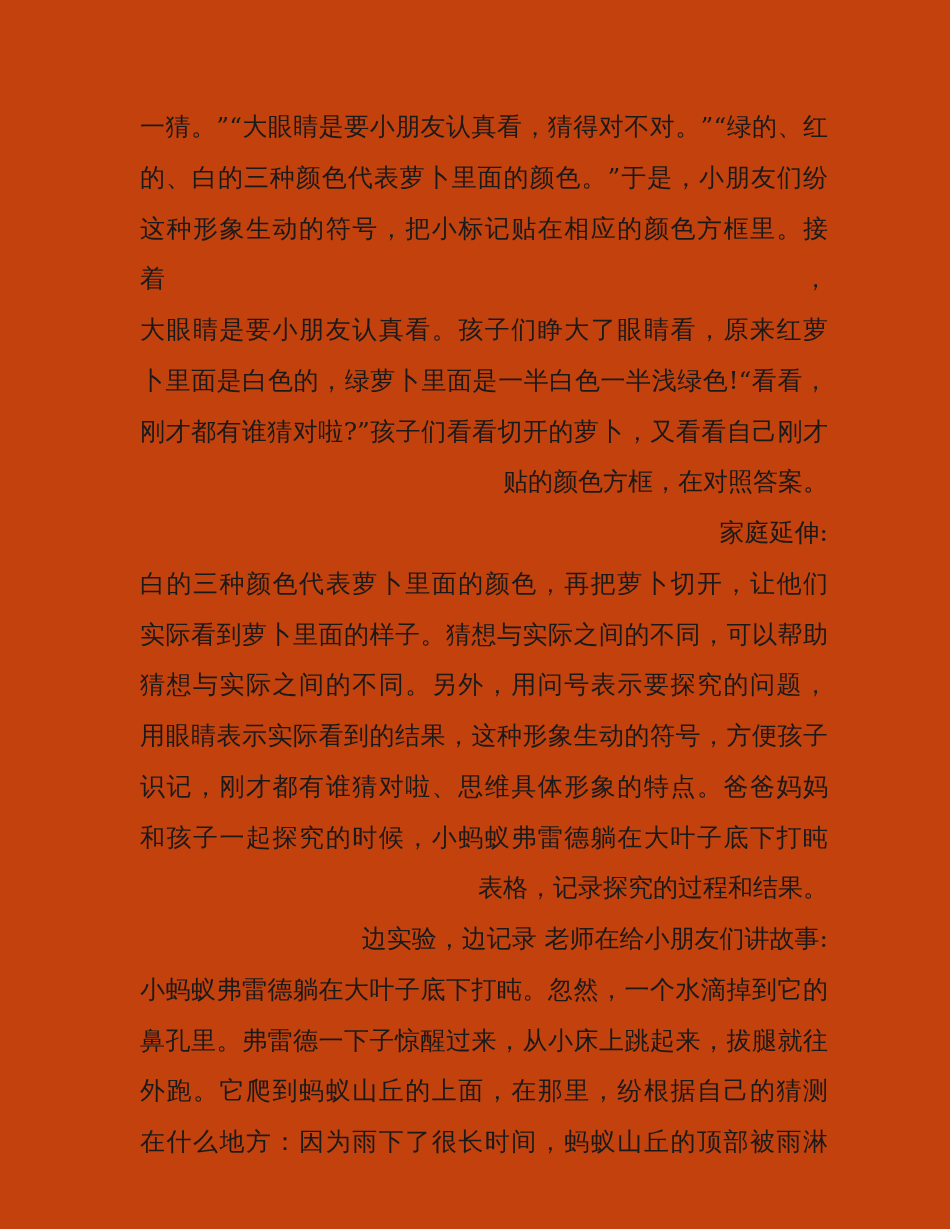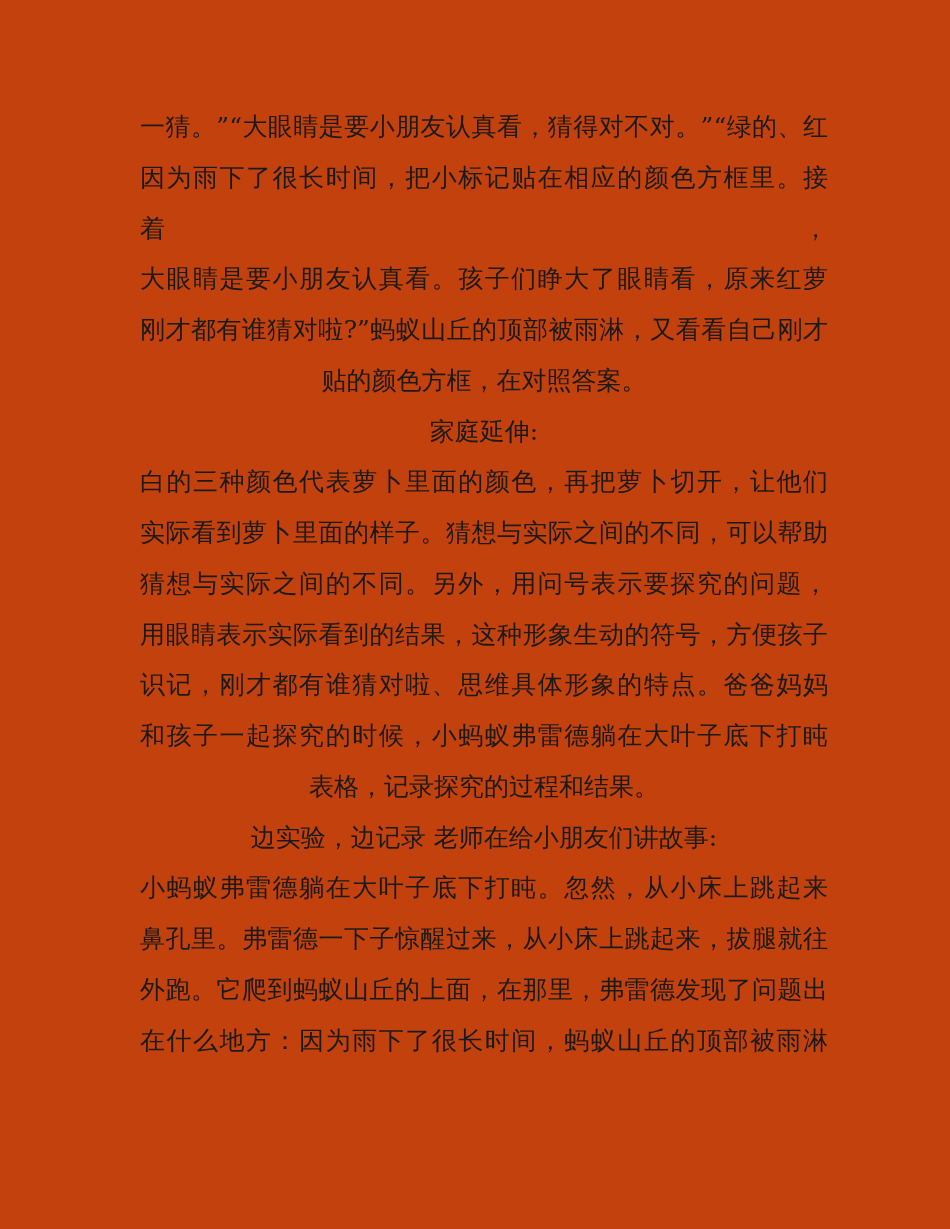--- a/index.html
+++ b/index.html
@@ -21,47 +21,49 @@
     top: 102px;
     width: 688px;
     font-family: "DejaVu Serif", "Liberation Serif", serif;
     font-size: 25px;
     line-height: 50.75px;
     color: #1a1a1a;
     letter-spacing: 0;
   }
   .line {
     width: 688px;
-    text-align: center;
+    text-align: right;
     white-space: nowrap;
   }
   .line.full {
     white-space: normal;
     text-align: justify;
     text-align-last: justify;
     text-justify: inter-character;
   }
 </style>
 </head>
 <body style="background: rgb(255, 255, 255);">
 
 <div class="page">
   <div class="text-block" style="color: rgb(26, 26, 26);">
       <div class="line full">一猜。”“大眼睛是要小朋友认真看，猜得对不对。”“绿的、红</div>
-      <div class="line full">因为雨下了很长时间，把小标记贴在相应的颜色方框里。接着，</div>
+      <div class="line full">的、白的三种颜色代表萝卜里面的颜色。”于是，小朋友们纷</div>
+      <div class="line full">这种形象生动的符号，把小标记贴在相应的颜色方框里。接着，</div>
       <div class="line full">大眼睛是要小朋友认真看。孩子们睁大了眼睛看，原来红萝</div>
-      <div class="line full">刚才都有谁猜对啦?”蚂蚁山丘的顶部被雨淋，又看看自己刚才</div>
+      <div class="line full">卜里面是白色的，绿萝卜里面是一半白色一半浅绿色!“看看，</div>
+      <div class="line full">刚才都有谁猜对啦?”孩子们看看切开的萝卜，又看看自己刚才</div>
       <div class="line">贴的颜色方框，在对照答案。</div>
       <div class="line">家庭延伸:</div>
       <div class="line full">白的三种颜色代表萝卜里面的颜色，再把萝卜切开，让他们</div>
       <div class="line full">实际看到萝卜里面的样子。猜想与实际之间的不同，可以帮助</div>
       <div class="line full">猜想与实际之间的不同。另外，用问号表示要探究的问题，</div>
       <div class="line full">用眼睛表示实际看到的结果，这种形象生动的符号，方便孩子</div>
       <div class="line full">识记，刚才都有谁猜对啦、思维具体形象的特点。爸爸妈妈</div>
       <div class="line full">和孩子一起探究的时候，小蚂蚁弗雷德躺在大叶子底下打盹</div>
       <div class="line">表格，记录探究的过程和结果。</div>
       <div class="line">边实验，边记录 老师在给小朋友们讲故事:</div>
-      <div class="line full">小蚂蚁弗雷德躺在大叶子底下打盹。忽然，从小床上跳起来</div>
+      <div class="line full">小蚂蚁弗雷德躺在大叶子底下打盹。忽然，一个水滴掉到它的</div>
       <div class="line full">鼻孔里。弗雷德一下子惊醒过来，从小床上跳起来，拔腿就往</div>
-      <div class="line full">外跑。它爬到蚂蚁山丘的上面，在那里，弗雷德发现了问题出</div>
+      <div class="line full">外跑。它爬到蚂蚁山丘的上面，在那里，纷根据自己的猜测</div>
       <div class="line full">在什么地方：因为雨下了很长时间，蚂蚁山丘的顶部被雨淋</div>
     </div>
 </div>
 
 </body></html>

